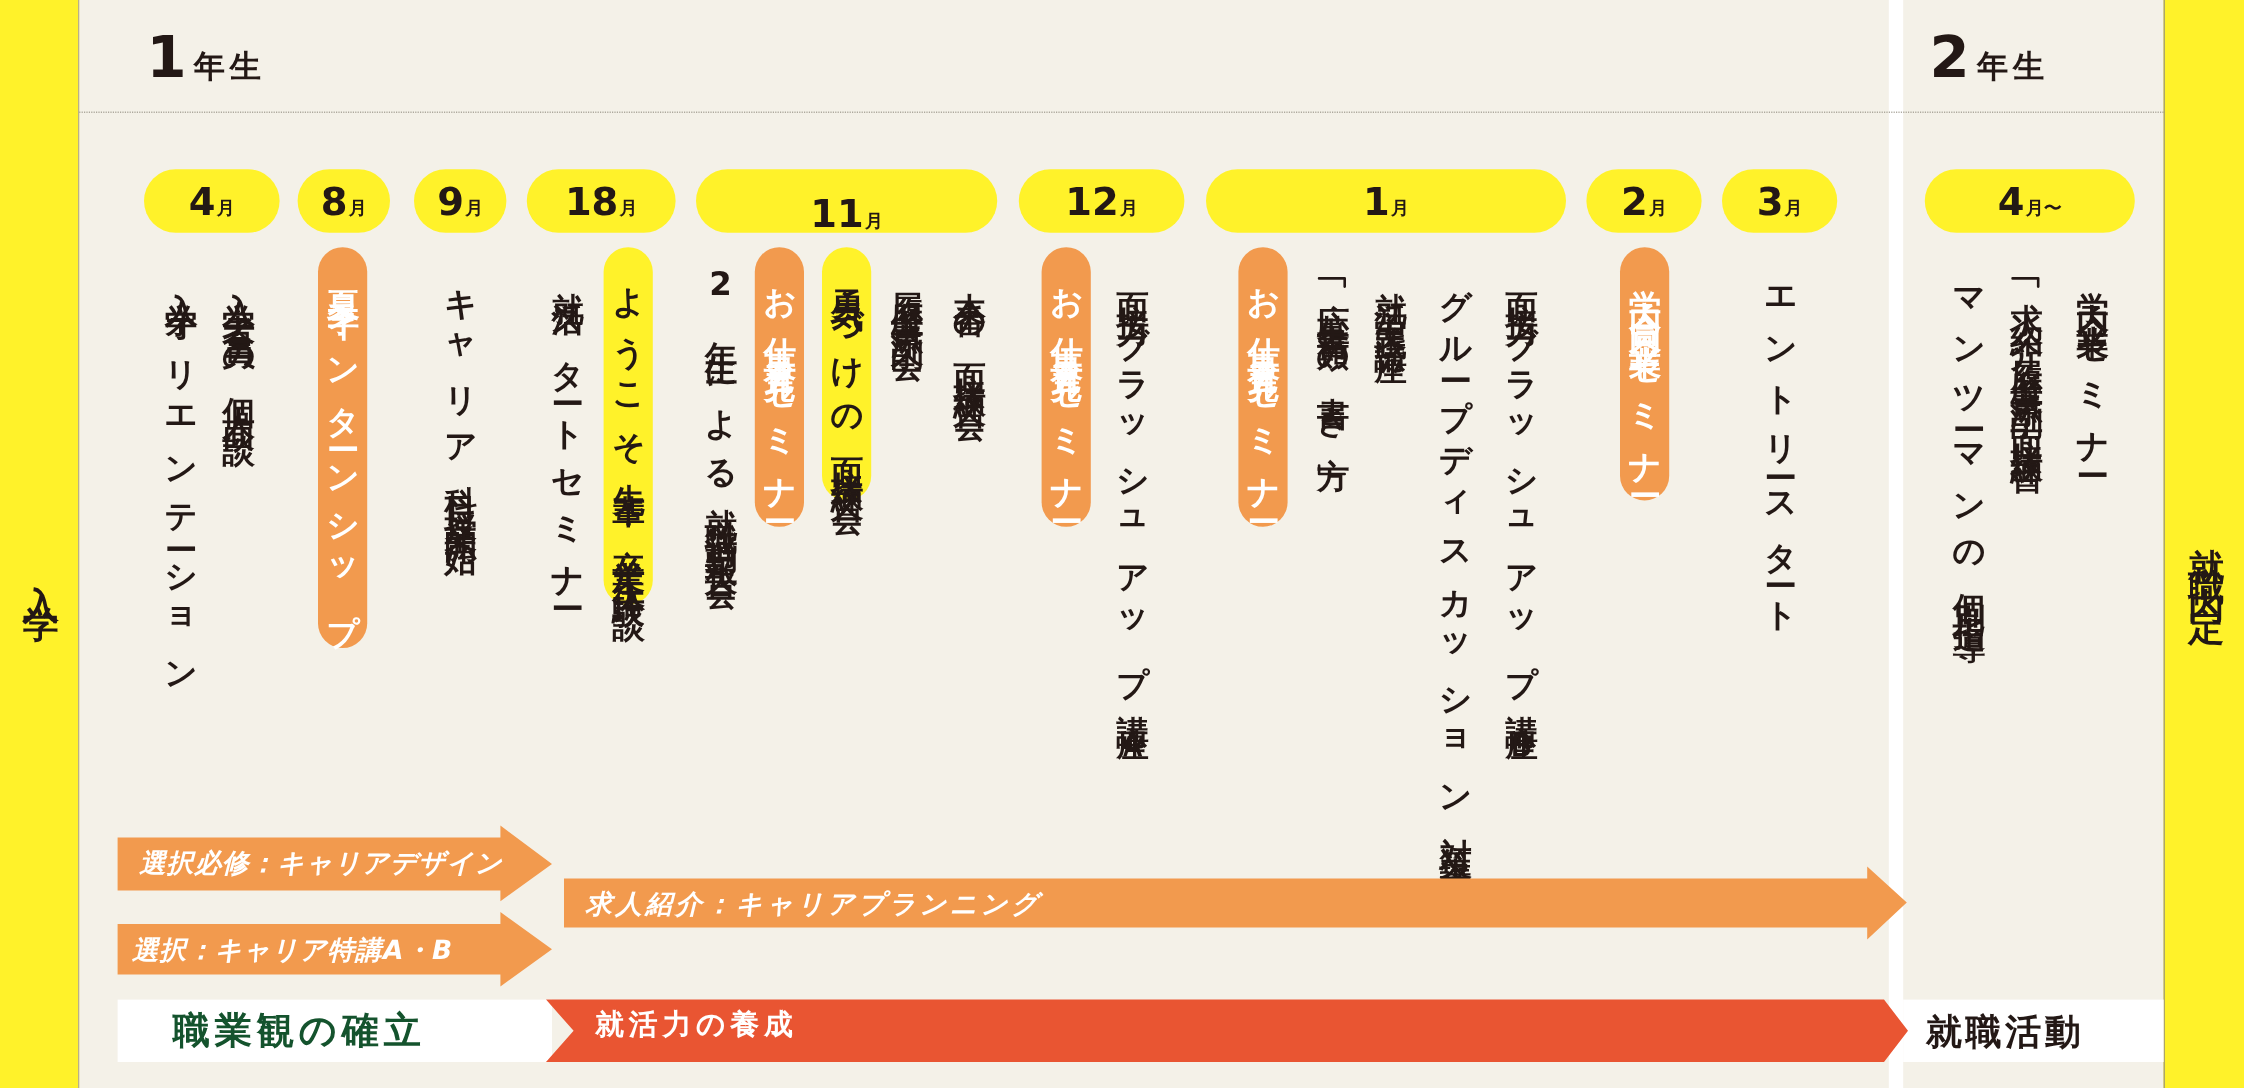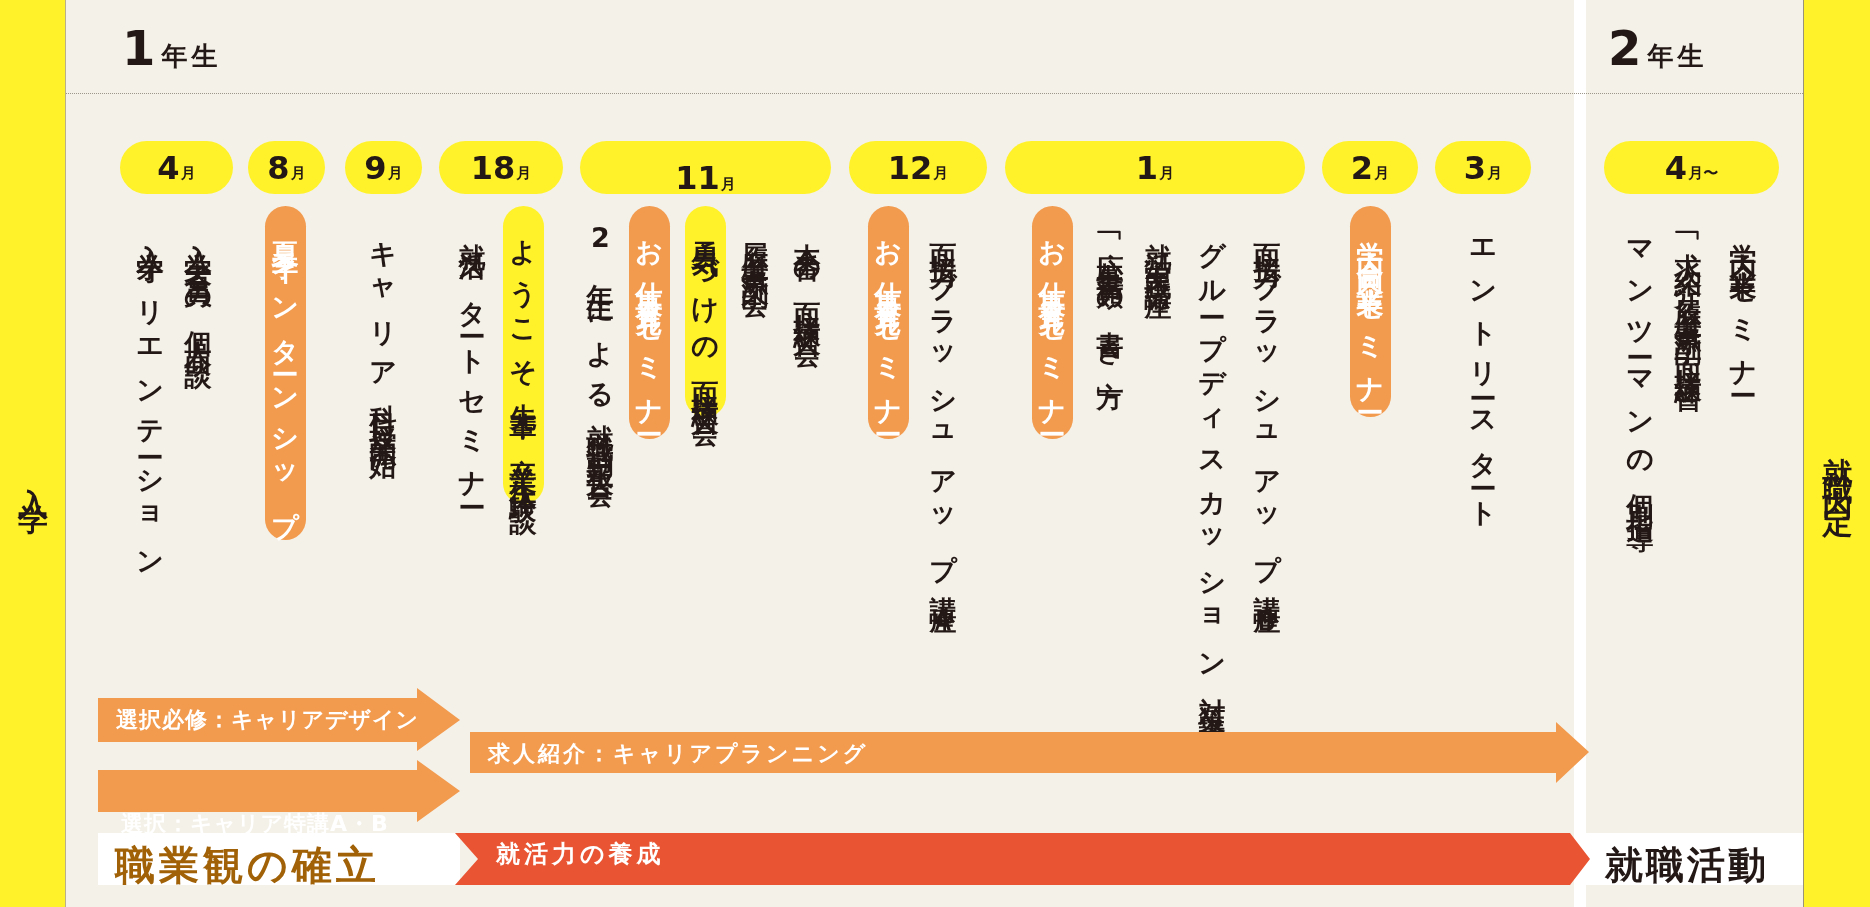--- a/index.html
+++ b/index.html
@@ -21,21 +21,21 @@
   .pill .m-suf { font-size:15px; margin-left:1px; margin-top:12px; }
   .col { position:absolute; top:222px; writing-mode:vertical-rl; text-orientation:upright;
     font-weight:bold; font-size:27px; line-height:30px; letter-spacing:9.5px; white-space:nowrap;
     transform:translateX(-50%); }
   .tag { position:absolute; top:206px; width:41px; border-radius:21px; writing-mode:vertical-rl; text-orientation:upright;
     font-weight:bold; font-size:27px; line-height:41px; letter-spacing:9.5px; padding:14px 0 10px 0;
     display:flex; align-items:center; }
   .tag.orange { background:#f29a4e; color:#ffffff; }
   .tag.yellow { background:#fff22a; color:#231815; }
   .arrow { position:absolute; }
-  .arrow-label { position:absolute; color:#ffffff; font-weight:bold; white-space:nowrap; }
+  .arrow-label { position:absolute; color:#ffffff; font-weight:bold; white-space:nowrap;font-style:italic; }
   .band-text { position:absolute; font-weight:bold; white-space:nowrap; letter-spacing:4px; }
 </style>
 </head>
 <body>
 
 <div class="side-bar left">
   <div class="side-text" style="top:420px;height:120px;">入学</div>
 </div>
 <div class="side-bar right">
   <div class="side-text" style="top:355px;height:220px;">就職内定</div>
@@ -122,18 +122,18 @@
 <svg class="arrow" style="left:0;top:0;" width="1870" height="907">
   <polygon points="98,698 417,698 417,688 460,720 417,751 417,742 98,742" fill="#f29a4e"></polygon>
   <polygon points="98,770 417,770 417,760 460,791 417,822 417,812 98,812" fill="#f29a4e"></polygon>
   <polygon points="470,732 1556,732 1556,722 1589,752 1556,783 1556,773 470,773" fill="#f29a4e"></polygon>
   <rect x="98" y="833" width="362" height="52" fill="#ffffff"></rect>
   <rect x="1586" y="833" width="217" height="52" fill="#ffffff"></rect>
   <polygon points="455,833 1570,833 1590,859 1570,885 455,885 478,859" fill="#e95532"></polygon>
 </svg>
 
 <div class="arrow-label" style="left:116px;top:705px;font-size:22px;letter-spacing:1px;">選択必修：キャリアデザイン</div>
-<div class="arrow-label" style="left:121px;top:777px;font-size:22px;letter-spacing:1px;margin-top:32px;">選択：キャリア特講A・B</div>
+<div class="arrow-label" style="left:110px;top:777px;font-size:22px;letter-spacing:1px;">選択：キャリア特講A・B</div>
 <div class="arrow-label" style="left:488px;top:739px;font-size:22px;letter-spacing:3px;">求人紹介：キャリアプランニング</div>
 
-<div class="band-text" style="left:115px;top:838px;font-size:40px;color:#a16207;">職業観の確立</div>
+<div class="band-text" style="left:144px;top:838px;font-size:31px;color:#14532d;">職業観の確立</div>
 <div class="band-text" style="left:496px;top:838px;font-size:24px;color:#ffffff;">就活力の養成</div>
-<div class="band-text" style="left:1605px;top:840px;font-size:38px;color:#231815;letter-spacing:3px;">就職活動</div>
+<div class="band-text" style="left:1605px;top:840px;font-size:30px;color:#231815;letter-spacing:3px;">就職活動</div>
 
 </body></html>

